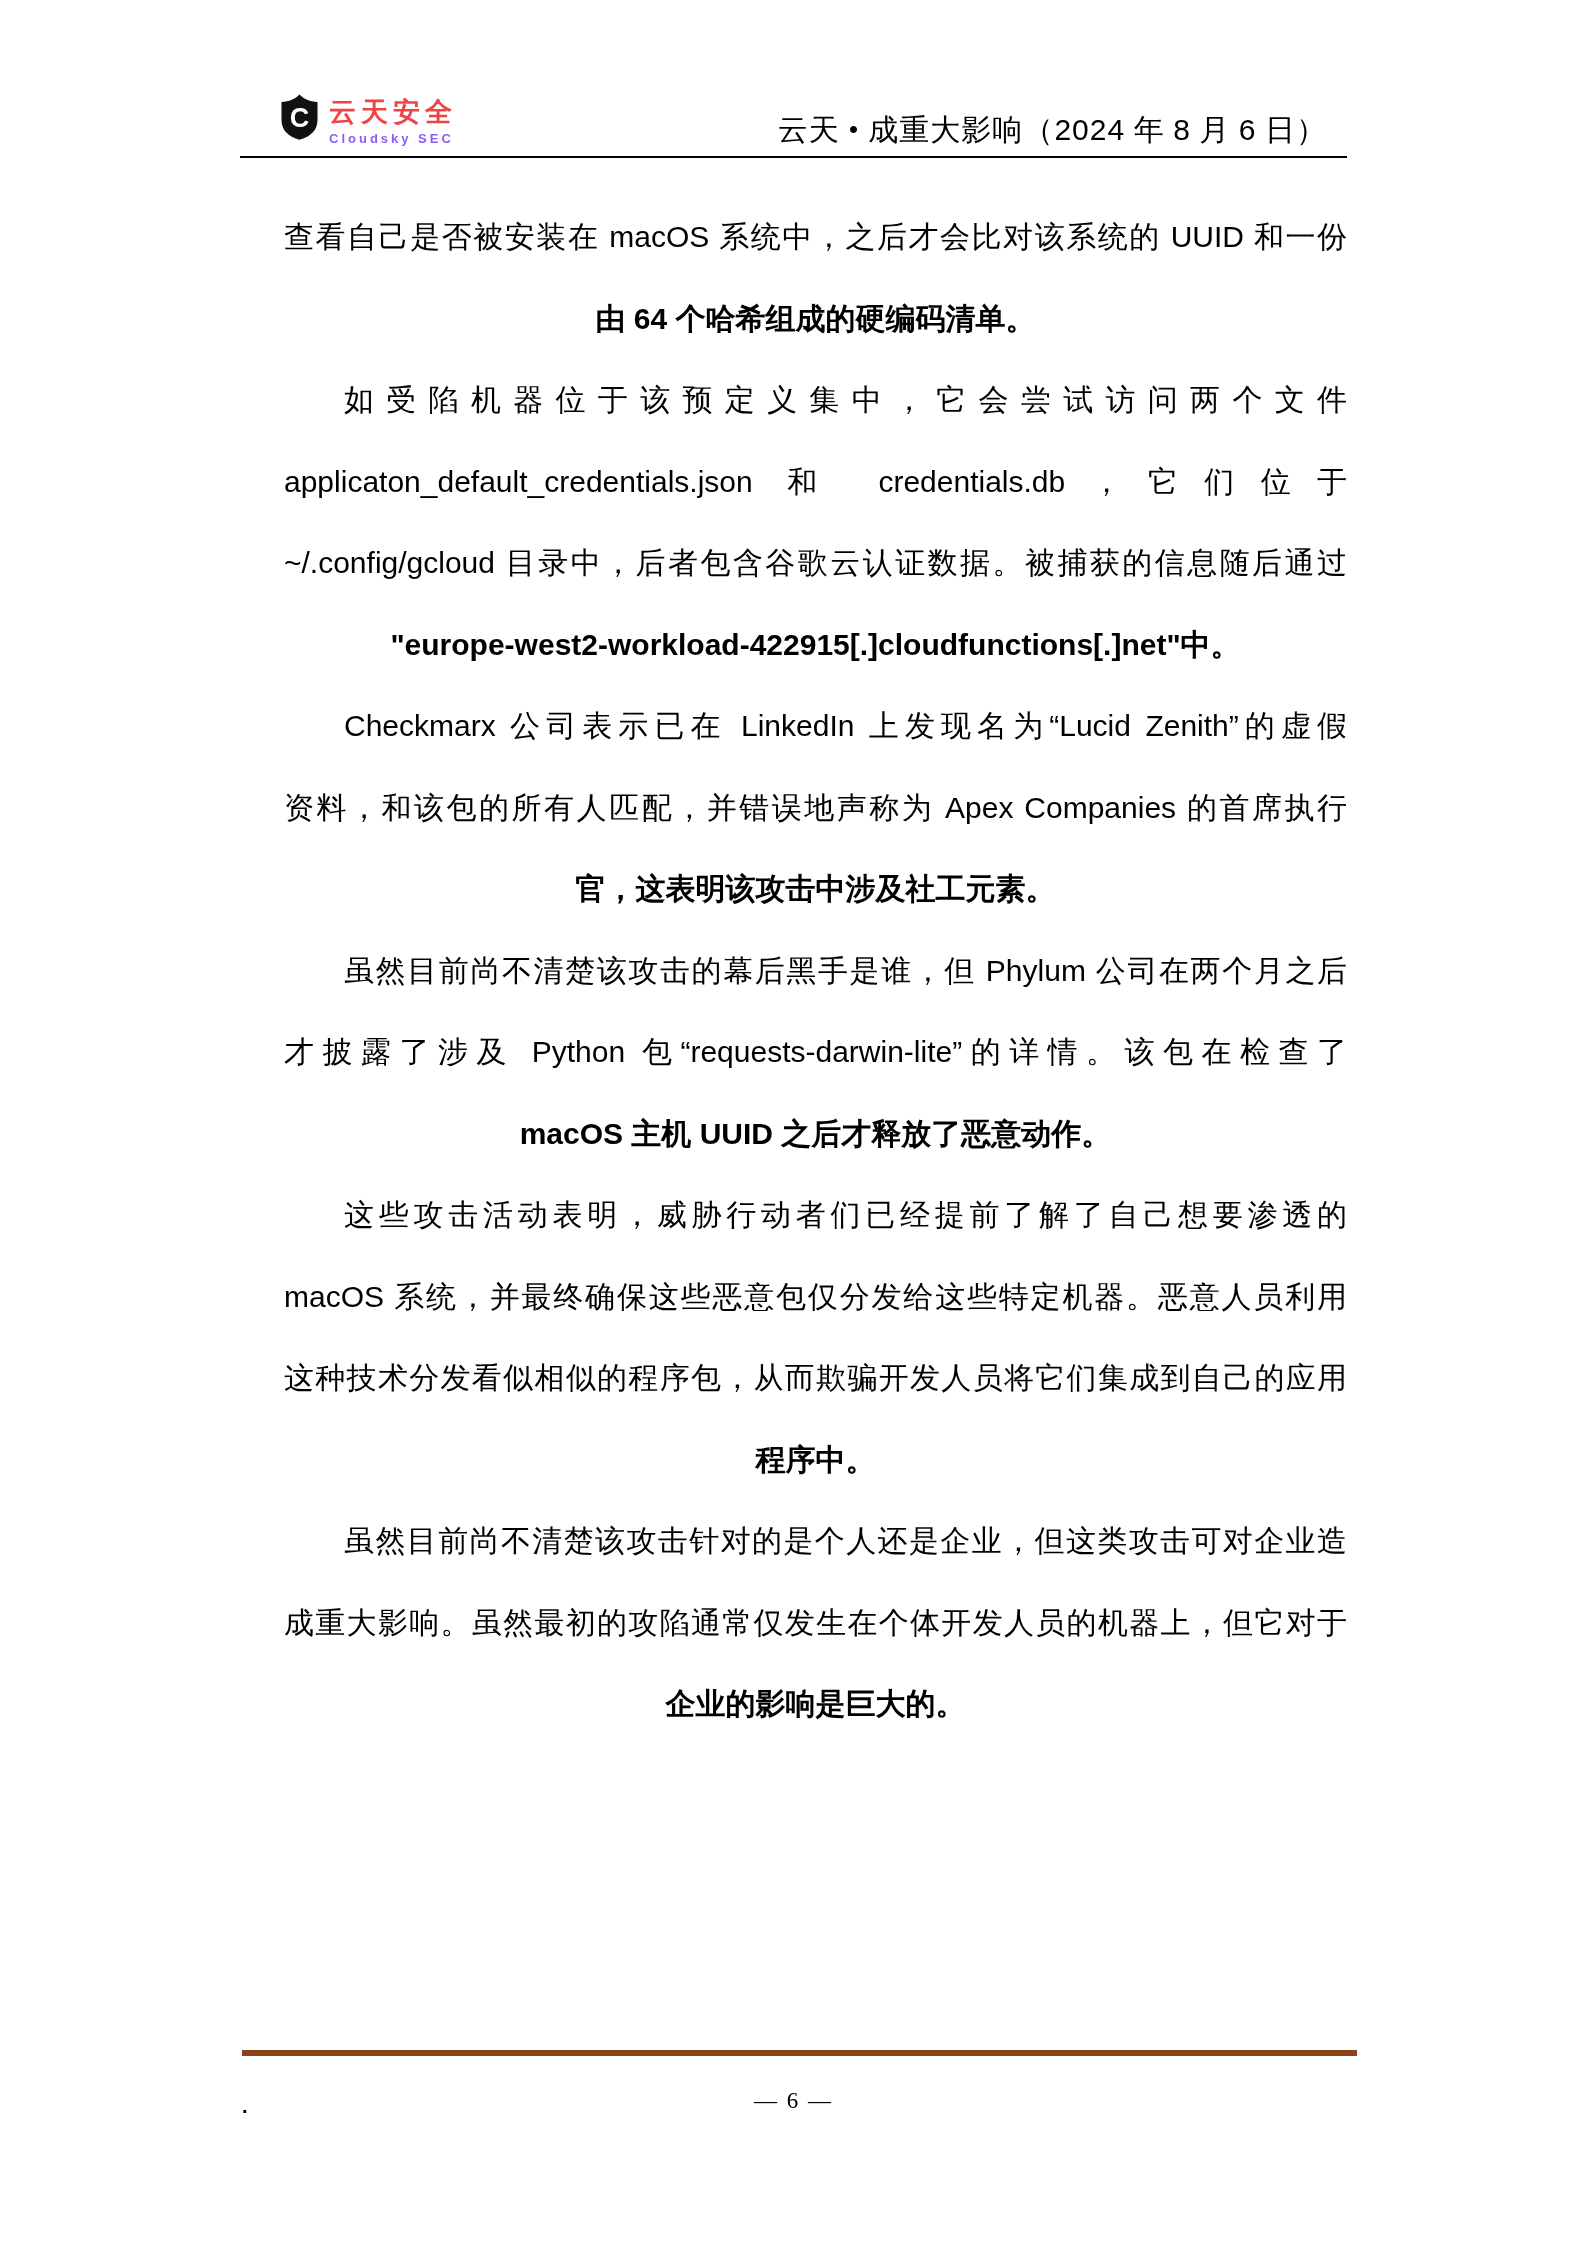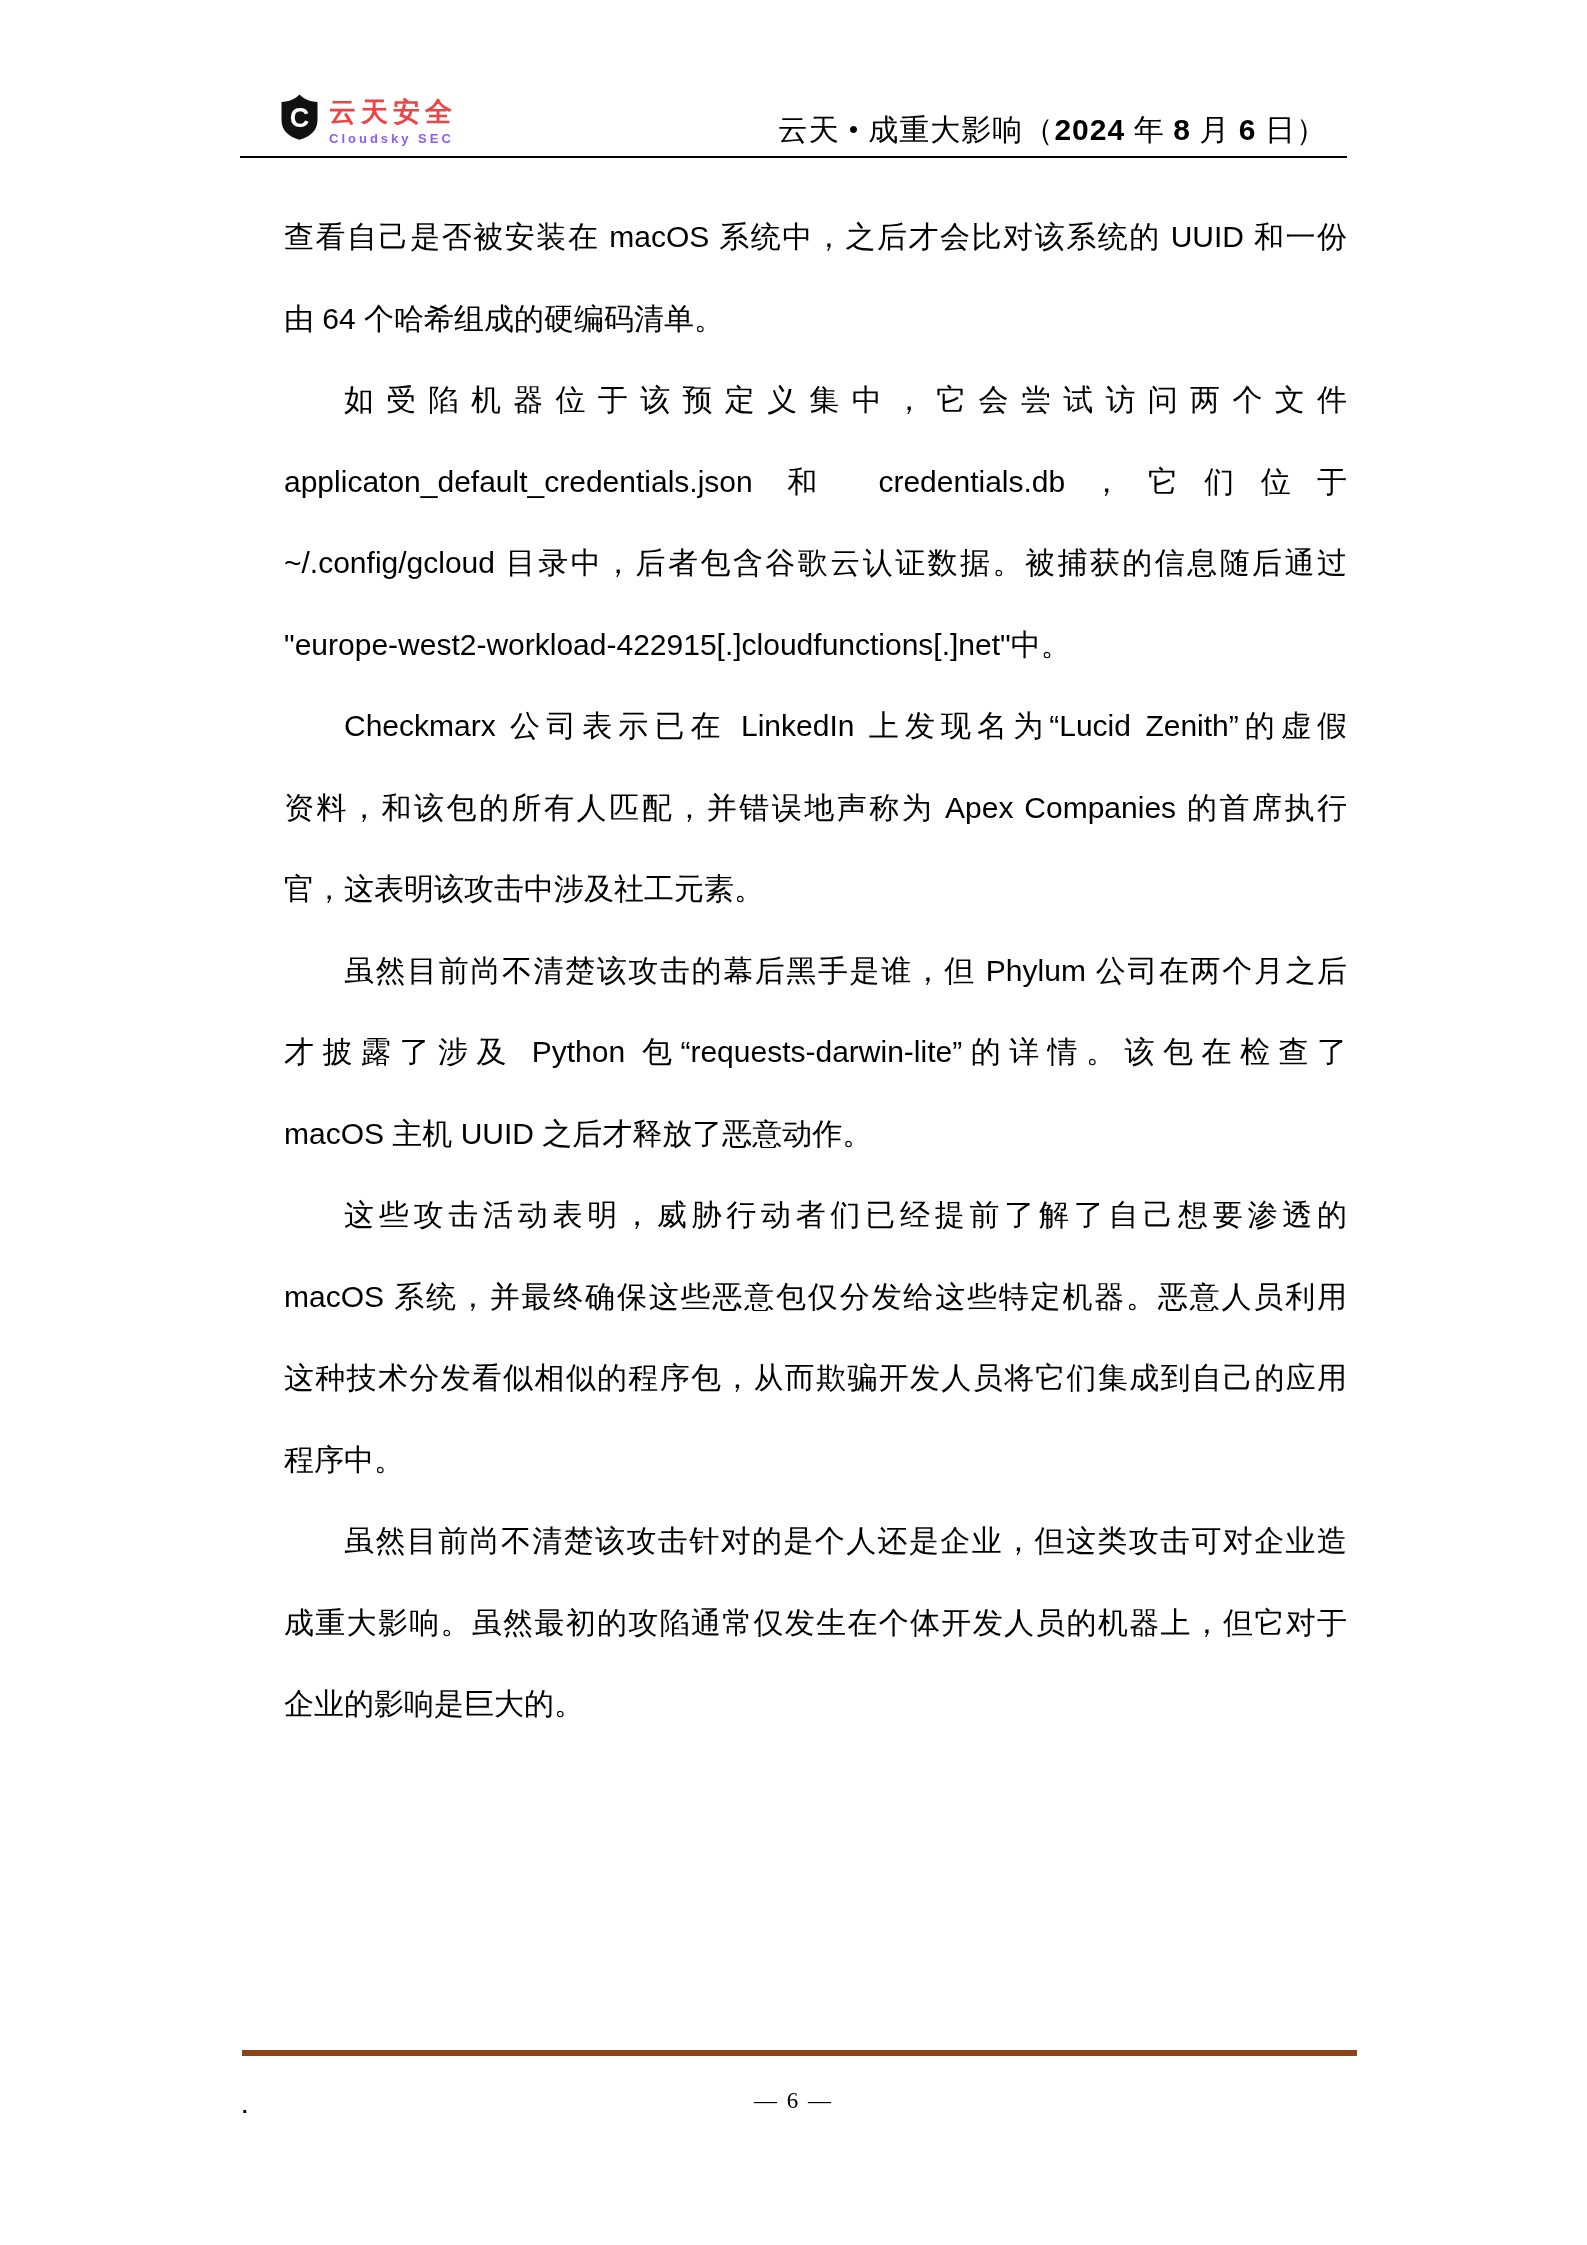--- a/index.html
+++ b/index.html
@@ -29,39 +29,39 @@
     line-height:1; margin-top:6px; color:#8b5cf6;
   }
   .header-title {
     position:absolute; top:110px; right:260px;
     font-family:"Liberation Serif", serif;
     font-size:30px; letter-spacing:1px;
     white-space:nowrap;
   }
   .header-title .num {
     font-family:"Liberation Sans", sans-serif;
-    font-weight:bold;
+    font-weight:normal;
   }
   .header-rule {
     position:absolute; left:240px; top:156px;
     width:1107px; height:2px; background:#000;
   }
 
   
   .body-text {
     position:absolute; left:240px; top:196px; width:1107px;
     font-size:30px;
   }
   .line {
     height:81.5px; line-height:81.5px;
     overflow:hidden;
     margin-left:44px;
   }
   .line.just { text-align:justify; text-align-last:justify; }
-  .line.end  { text-align:left; white-space:nowrap; }
+  .line.end  { text-align:center; white-space:nowrap;font-weight:bold; }
   .line.ind  { text-indent:60px; }
 
   
   .footer-rule {
     position:absolute; left:242px; top:2050px;
     width:1115px; height:6px;
   }
   .page-num {
     position:absolute; left:0; top:2088px; width:100%;
     text-align:center;

